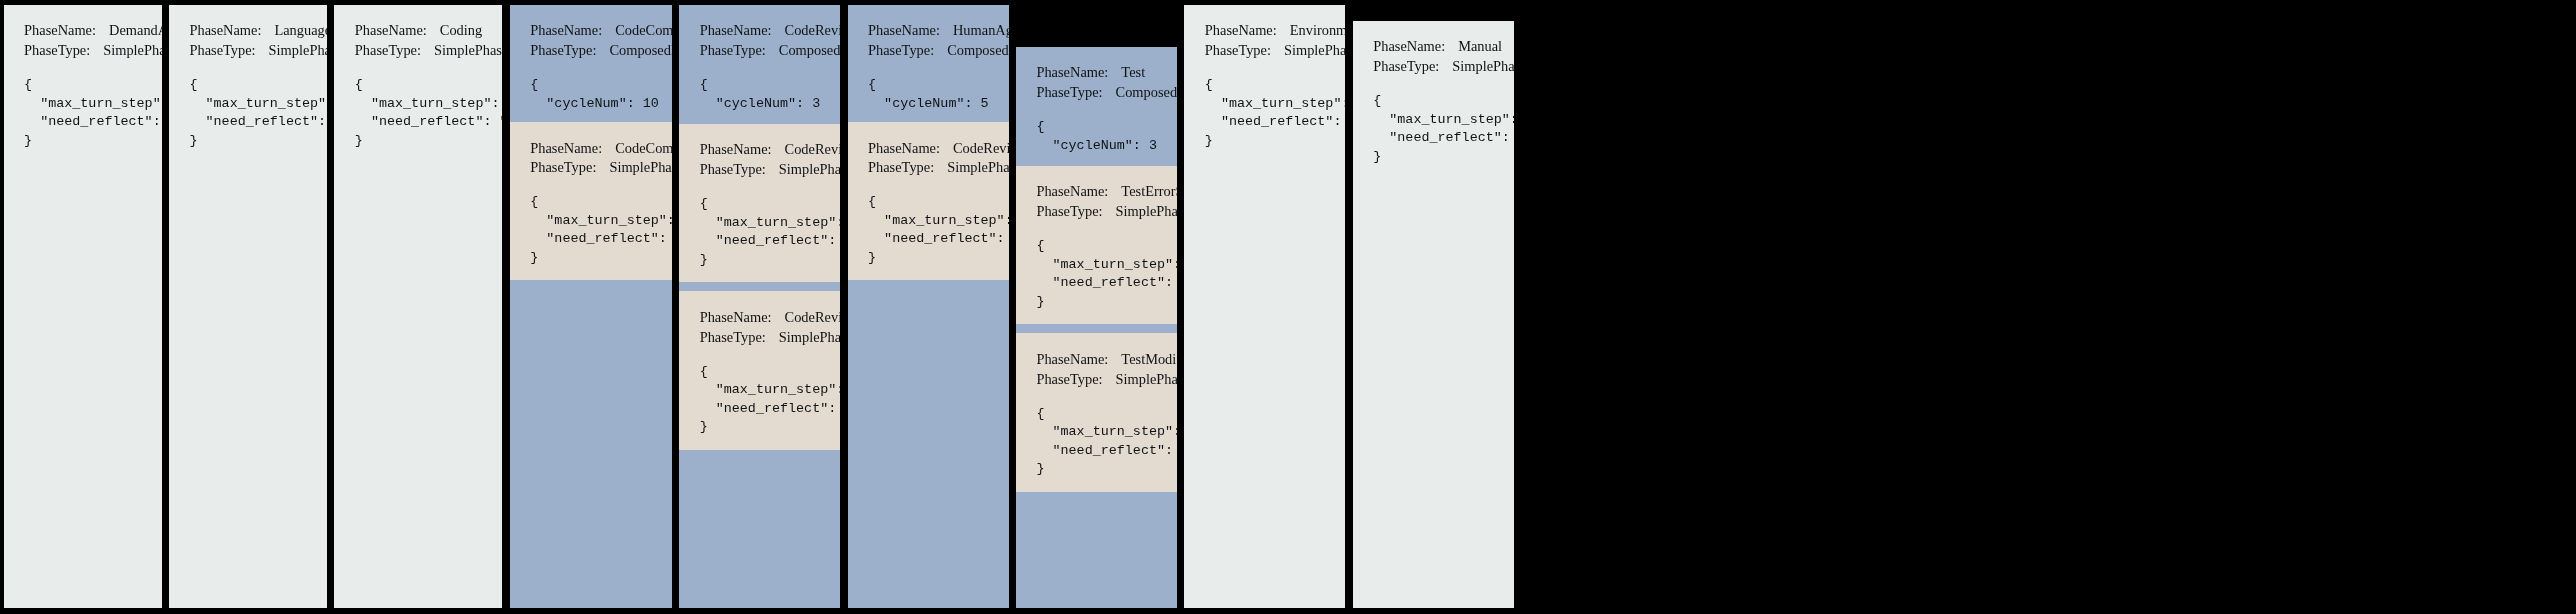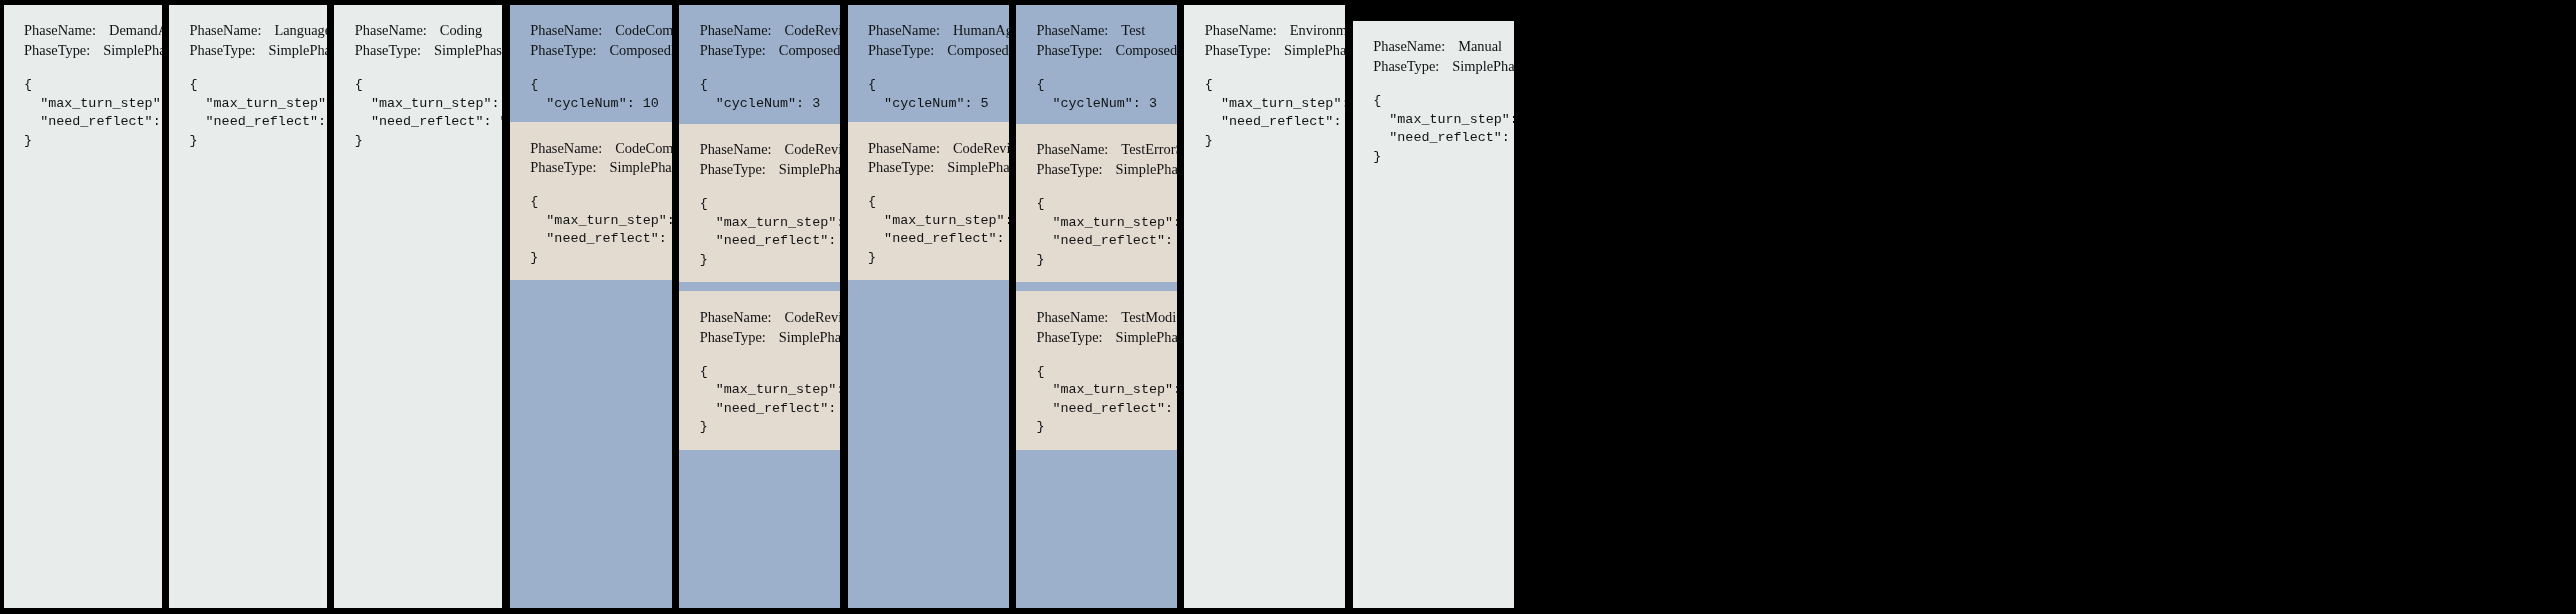--- a/index.html
+++ b/index.html
@@ -168,21 +168,21 @@
       <div class="sub" style="flex: 0 0 102px;">
         <div class="meta-row meta"><span class="key">PhaseName:</span><span class="val">CodeReviewHuman</span></div>
         <div class="meta-row meta"><span class="key">PhaseType:</span><span class="val">SimplePhase</span></div>
         <div class="json">{
   "max_turn_step": 1,
   "need_reflect": "False"
 }</div>
       </div>
       <div class="spacer-blue gap-filler"></div>
     </div>
-    <div class="panel composed" style="width: 161px;">
+    <div class="panel composed" style="width: 161px; margin-top: 42px;">
       <div class="block head" style="height: 108px; flex: 0 0 108px;">
         <div class="meta-row meta"><span class="key">PhaseName:</span><span class="val">Test</span></div>
         <div class="meta-row meta"><span class="key">PhaseType:</span><span class="val">ComposedPhase</span></div>
         <div class="json">{
   "cycleNum": 3
 }</div>
       </div>
       <div class="spacer-blue" style="flex: 0 0 11px;"></div>
       <div class="sub" style="flex: 0 0 102px;">
         <div class="meta-row meta"><span class="key">PhaseName:</span><span class="val">TestErrorSummary</span></div>

